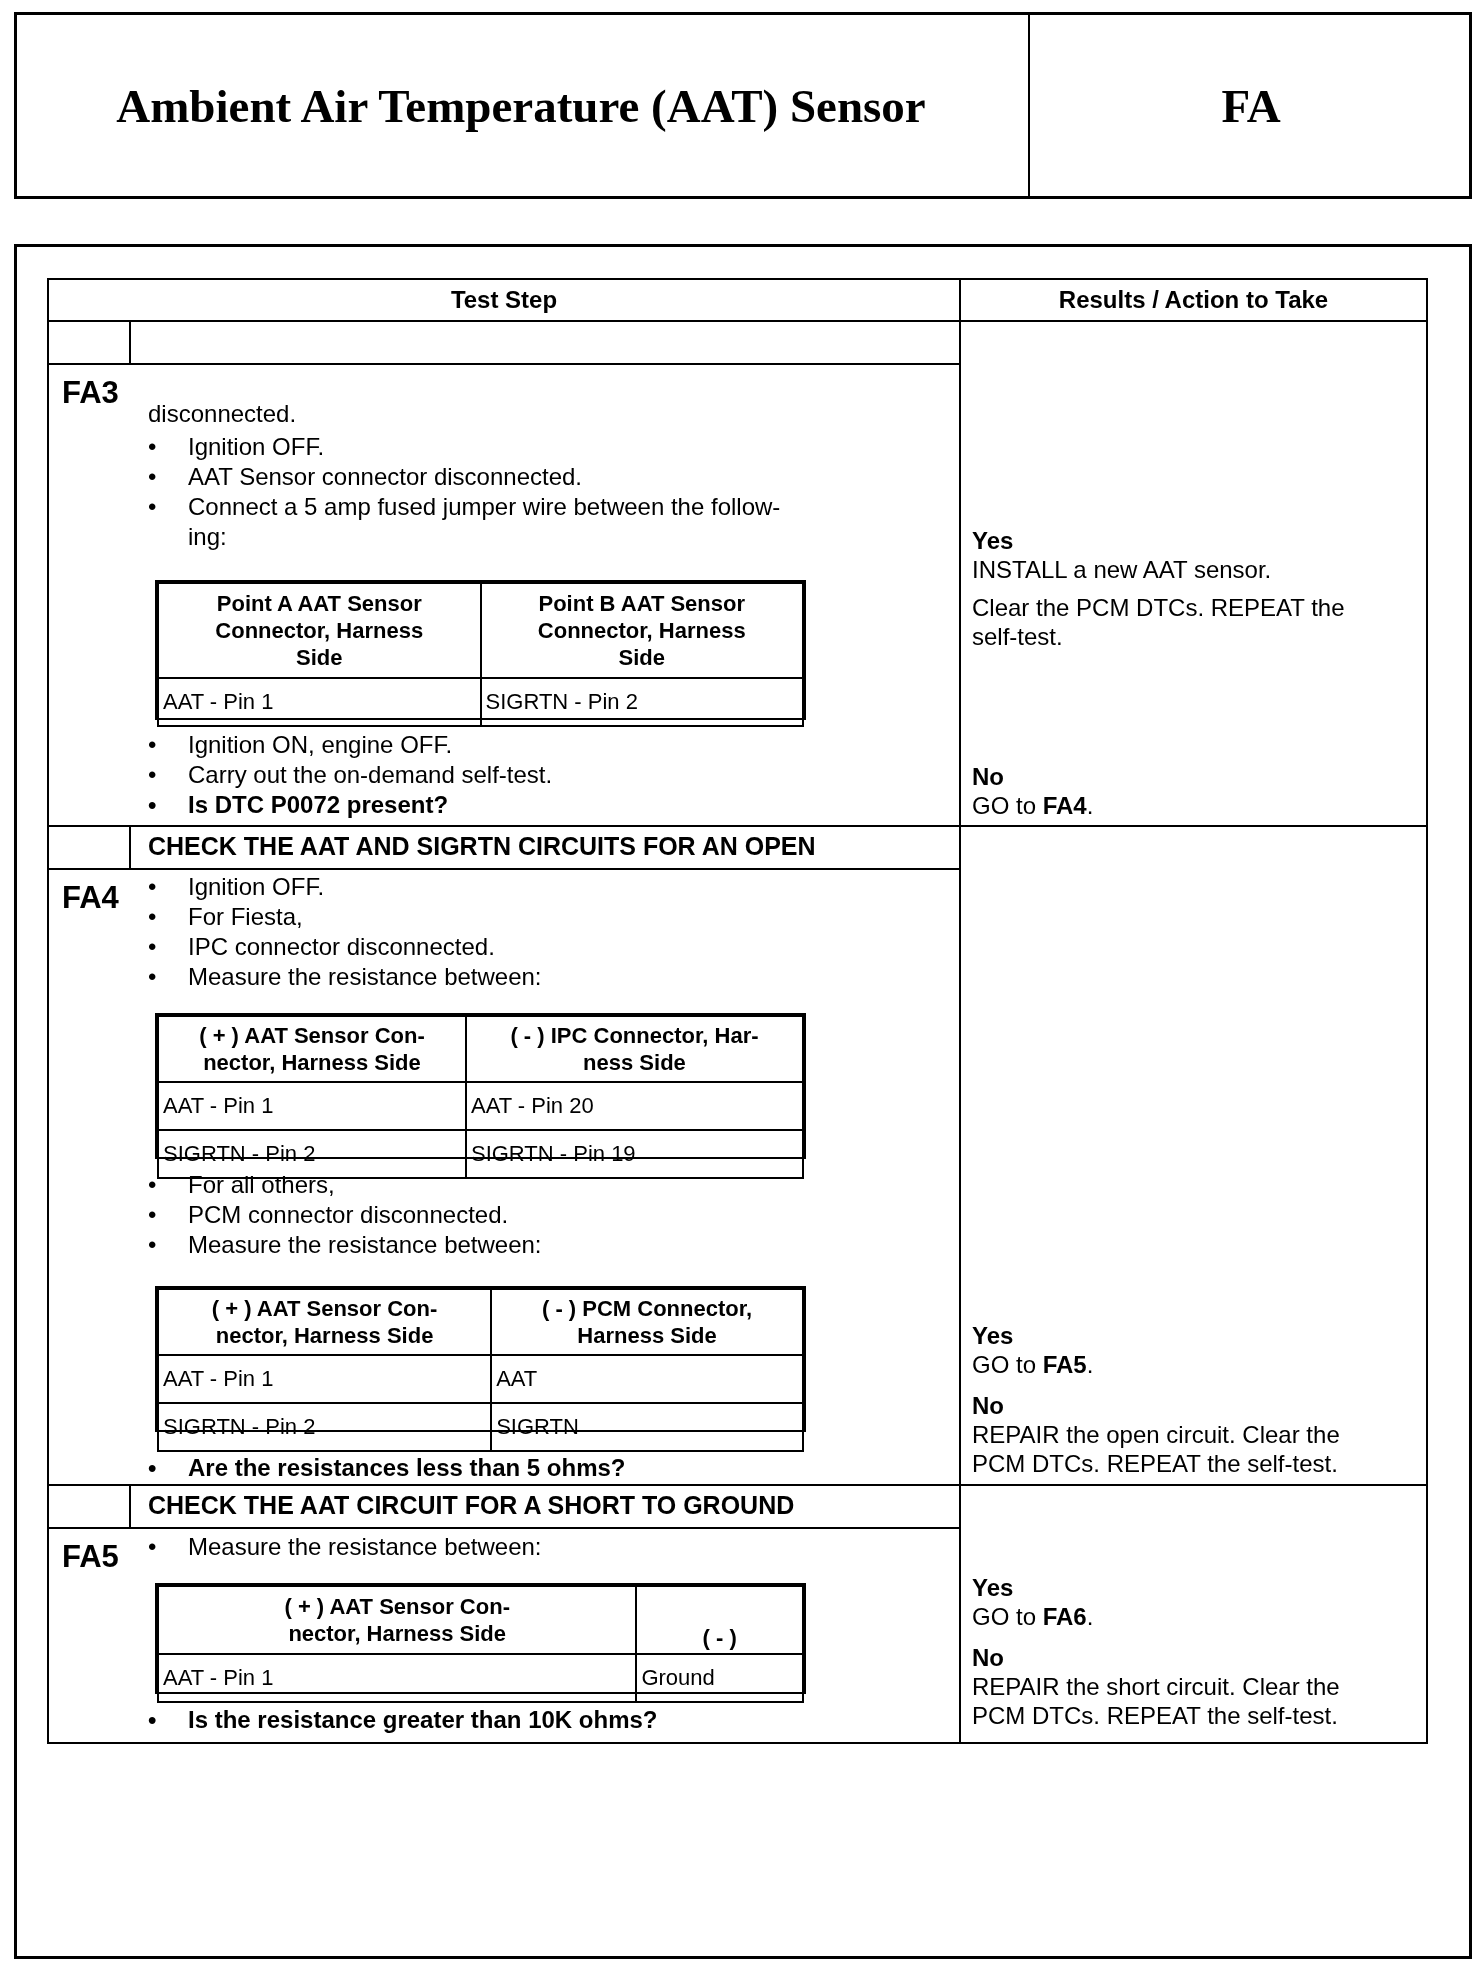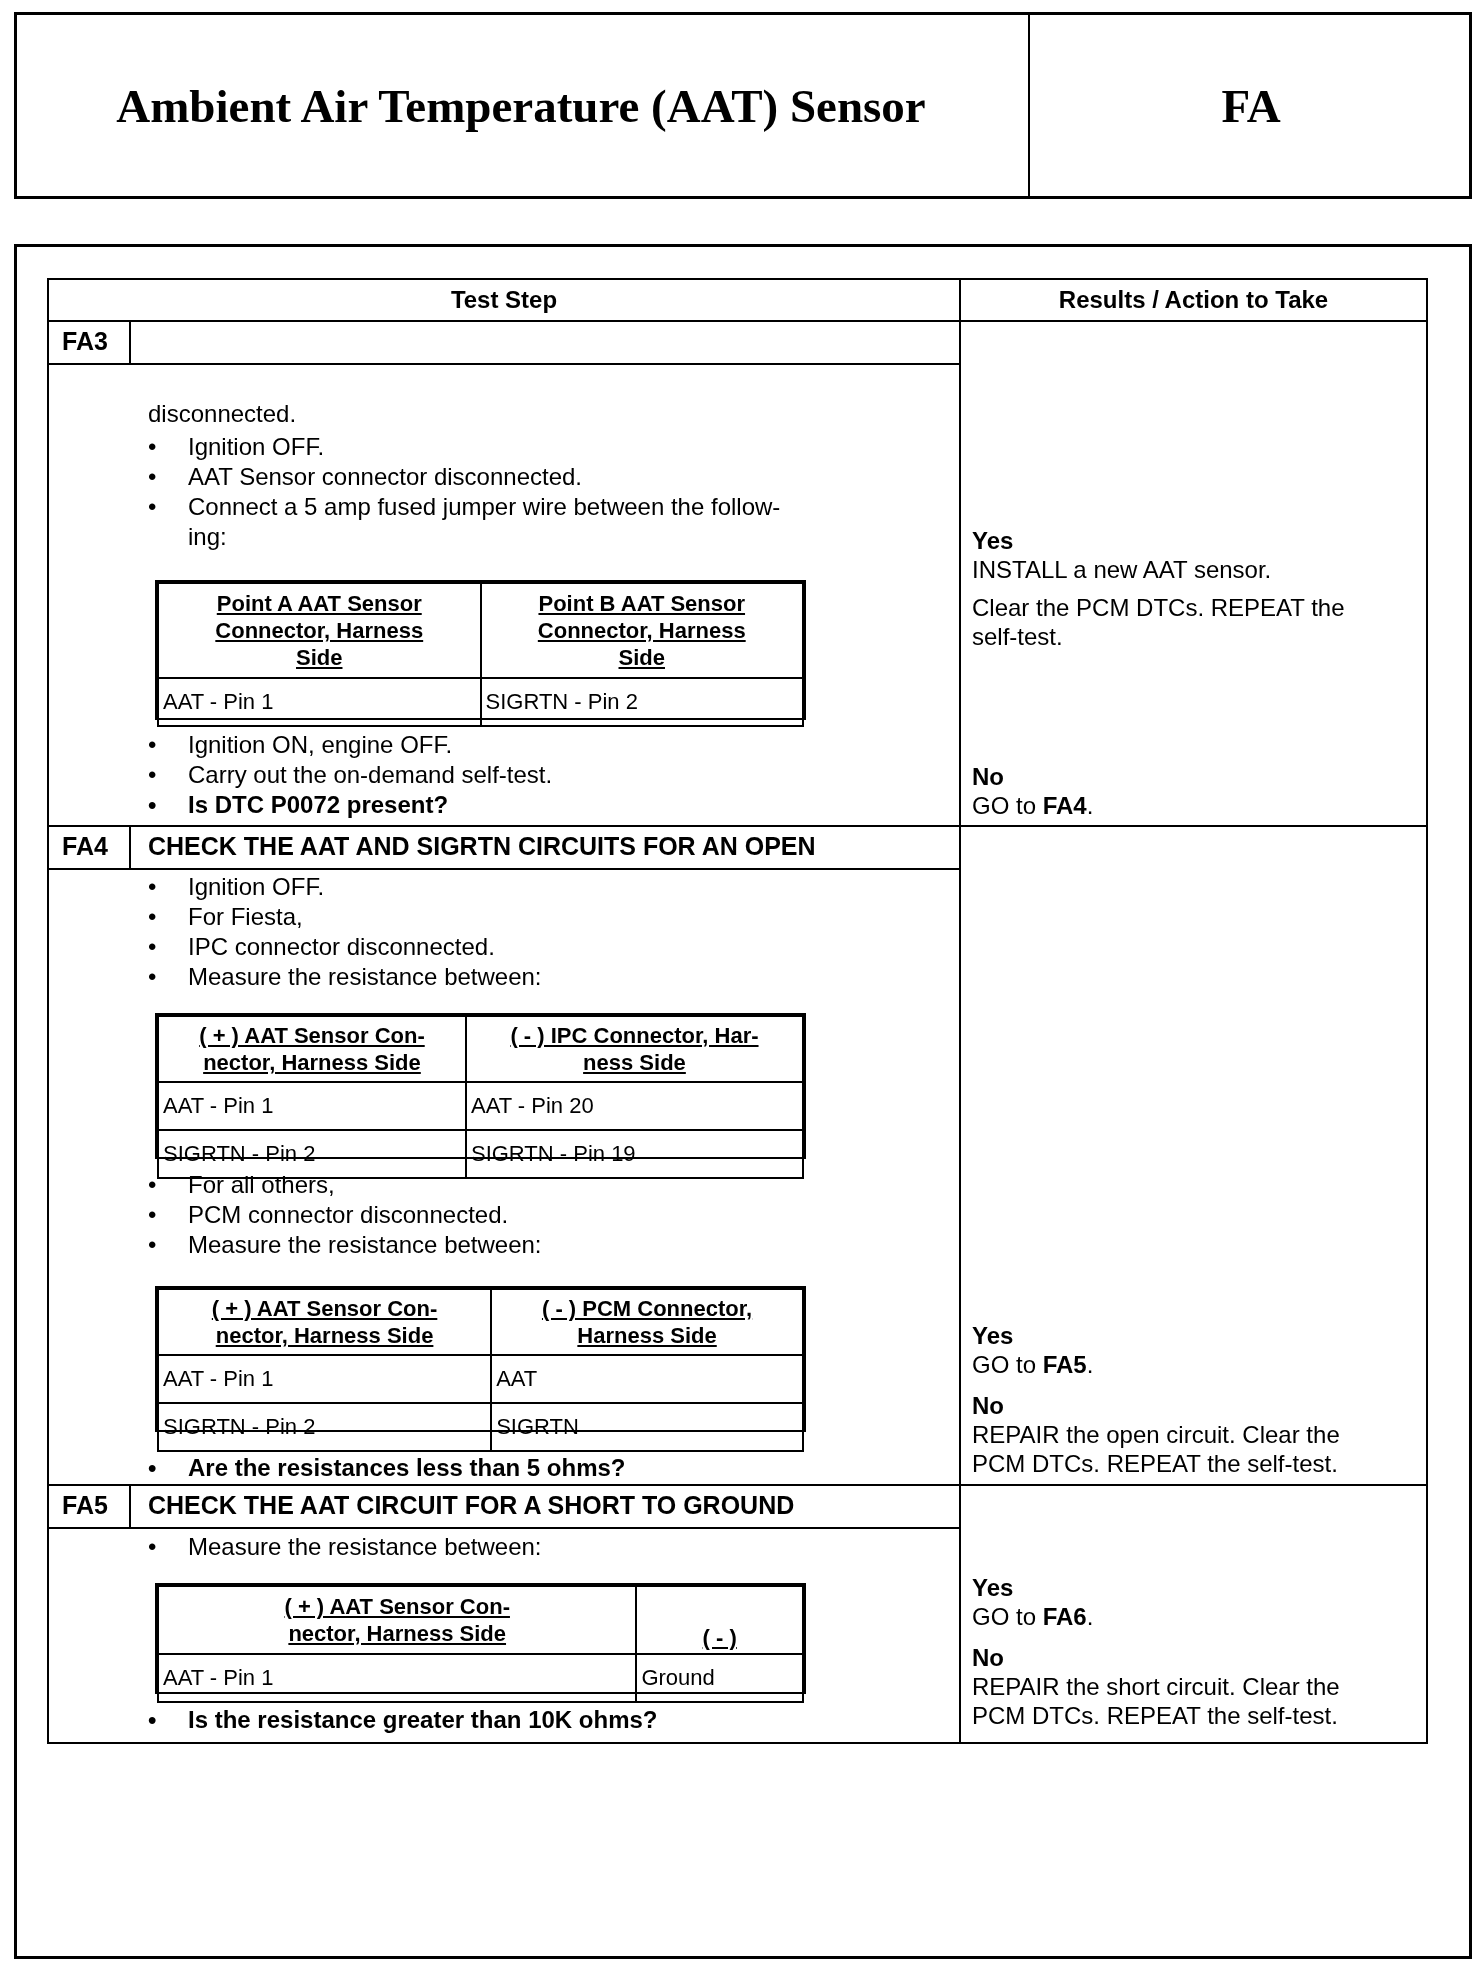--- a/index.html
+++ b/index.html
@@ -11,30 +11,30 @@
                 display:flex; align-items:center; justify-content:center;
                 font-family:"Liberation Serif", serif; font-weight:bold; font-size:47px; }
   .title-code { left:1030px; top:12px; width:442px; height:187px;
                 display:flex; align-items:center; justify-content:center;
                 font-family:"Liberation Serif", serif; font-weight:bold; font-size:47px; }
   .outer { left:14px; top:244px; width:1458px; height:1715px; border:3px solid #000; }
   .tbl { left:47px; top:278px; width:1381px; height:1466px; border:2px solid #000; }
   .hline { position:absolute; height:2px; background:#000; }
   .vline { position:absolute; width:2px; background:#000; }
   .hdr { position:absolute; font-weight:bold; font-size:24px; text-align:center; }
-  .step-id { position:absolute; font-weight:bold; font-size:25px; }
+  .step-id { position:absolute; font-weight:bold; font-size:31px;margin-top:48px; }
   .step-title { position:absolute; font-weight:bold; font-size:25px; white-space:nowrap; }
   .txt { position:absolute; font-size:24px; line-height:30px; white-space:nowrap; }
   .b { font-weight:bold; }
   .bullet { position:absolute; font-size:24px; line-height:30px; }
   .bullet::before { content:"•"; position:absolute; left:-40px; }
   .sub { position:absolute; border:2px solid #000; box-sizing:border-box; }
   .sub table { border-collapse:collapse; width:100%; height:100%; }
   .sub td { border:2px solid #000; font-size:22px; padding:10px 4px; vertical-align:middle; }
-  .sub th { border:2px solid #000; font-size:22px; font-weight:bold; line-height:27px; padding:2px 6px; vertical-align:middle;text-decoration:underline; }
+  .sub th { border:2px solid #000; font-size:22px; font-weight:bold; line-height:27px; padding:2px 6px; vertical-align:middle; }
   .res { position:absolute; font-size:24px; line-height:29px; white-space:nowrap; }
 </style>
 </head>
 <body>
 
 <div class="abs title-box"></div>
 <div class="abs title-main">Ambient Air Temperature (AAT) Sensor</div>
 <div class="abs title-code">FA</div>
 
 <div class="abs outer"></div>

